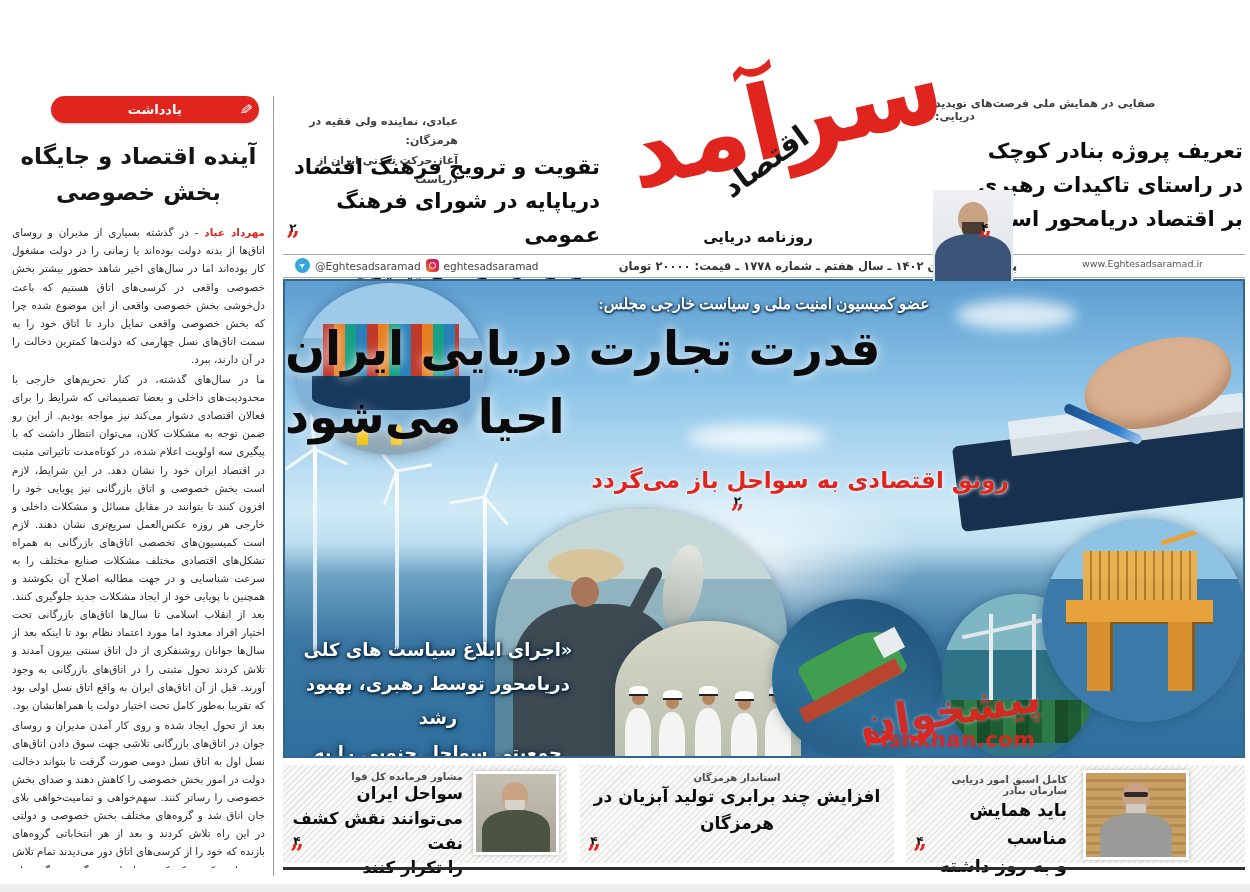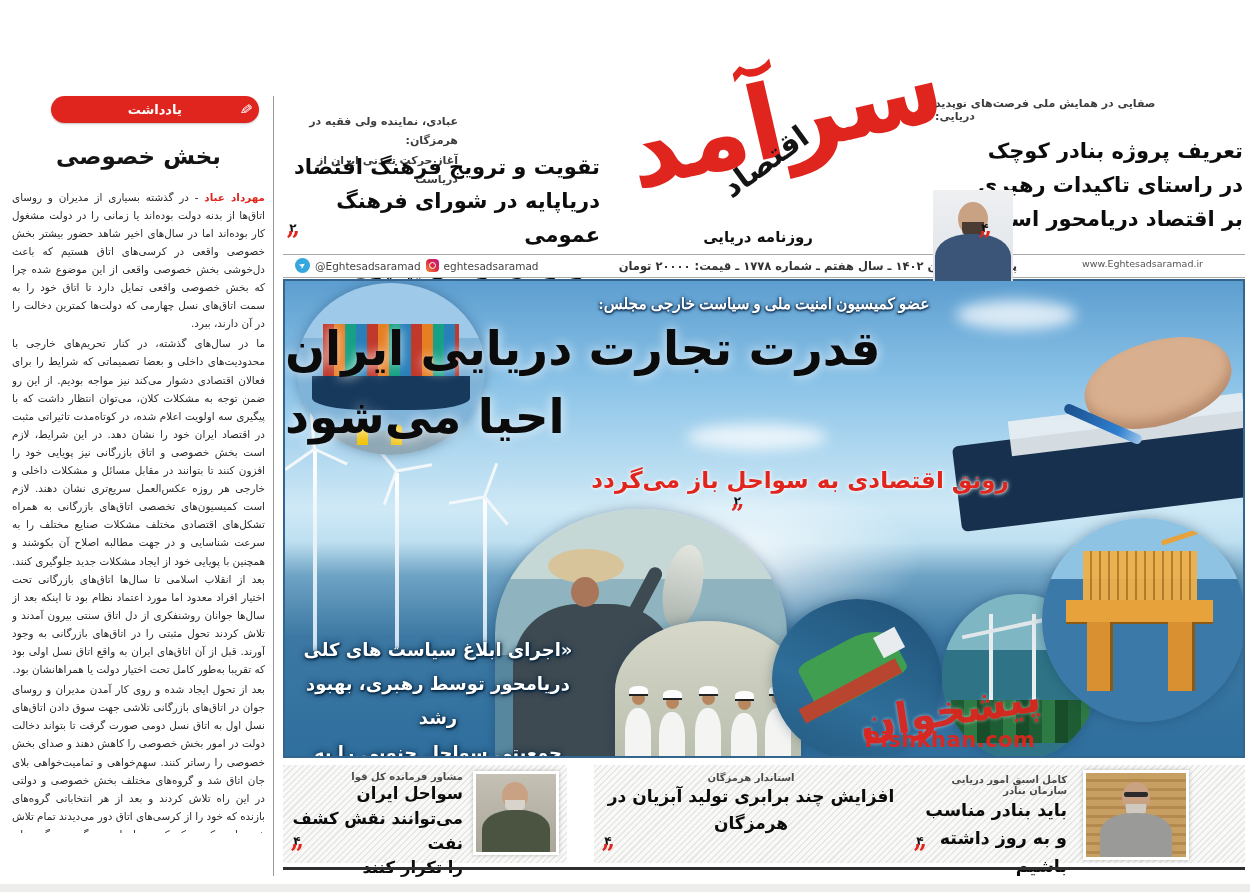--- a/index.html
+++ b/index.html
@@ -135,21 +135,21 @@
   .hand .pen{position:absolute;right:34%;top:48%;width:84px;height:10px;background:linear-gradient(90deg,#1b4f8a,#2e7fd0 70%,#9fc6ea);
              border-radius:5px;transform:rotate(24deg);}
   
   .watermark{left:850px;top:690px;width:200px;z-index:10;text-align:center;}
   .wm-fa{font-size:42px;font-weight:bold;color:#e0251e;transform:rotate(-9deg);opacity:.92;line-height:1;
          text-shadow:0 0 4px rgba(255,255,255,.6);}
   .wm-en{margin-top:-4px;font-size:21px;font-weight:bold;color:#e0251e;letter-spacing:.5px;opacity:.95;}
   
   .bx{top:765px;height:98px;background:repeating-linear-gradient(135deg,#e7e7e5 0 1.5px,#f9f9f8 1.5px 4.5px);
       direction:rtl;}
-  .bx1{left:283px;width:284px;} .bx2{left:580px;width:314px;margin-left:14px;} .bx3{left:906px;width:339px;}
+  .bx1{left:283px;width:284px;} .bx2{left:580px;width:314px;} .bx3{left:906px;width:339px;}
   .bx .kick{font-size:10px;font-weight:bold;color:#4a4a4a;}
   .bx .hl{font-weight:bold;color:#0c0c0c;}
   .bx1-text{position:absolute;right:104px;left:6px;top:6px;text-align:right;}
   .bx1-text .hl{font-size:16.5px;line-height:1.5;}
   .bx2-text{position:absolute;left:8px;right:8px;top:7px;text-align:center;}
   .bx2-text .hl{font-size:17px;line-height:1.6;}
   .bx3-text{position:absolute;right:178px;left:6px;top:9px;text-align:right;}
   .bx3-text .hl{font-size:17.5px;line-height:1.6;}
   .bx .pq{position:absolute;left:7px;bottom:3px;}
   .bx-photo{position:absolute;border:3px solid #fff;box-shadow:0 0 4px rgba(0,0,0,.25);}
@@ -170,20 +170,21 @@
 <body>
 
 <div class="page">
 
   <div class="abs sidebar">
     <div class="note-badge">
       <span class="pencil">✎</span>
       <span class="lbl">یادداشت</span>
     </div>
     <div class="sb-title">
+      <div>آینده اقتصاد و جایگاه</div>
       <div>بخش خصوصی</div>
     </div>
     <div class="sb-body">
       <p><b class="author">مهرداد عباد</b> <span>- در گذشته بسیاری از مدیران و روسای اتاق‌ها از بدنه دولت بوده‌اند یا زمانی را در دولت مشغول کار بوده‌اند اما در سال‌های اخیر شاهد حضور بیشتر بخش خصوصی واقعی در کرسی‌های اتاق هستیم که باعث دل‌خوشی بخش خصوصی واقعی از این موضوع شده چرا که بخش خصوصی واقعی تمایل دارد تا اتاق خود را به سمت اتاق‌های نسل چهارمی که دولت‌ها کمترین دخالت را در آن دارند، ببرد.</span></p>
       <p>ما در سال‌های گذشته، در کنار تحریم‌های خارجی با محدودیت‌های داخلی و بعضا تصمیماتی که شرایط را برای فعالان اقتصادی دشوار می‌کند نیز مواجه بودیم. از این رو ضمن توجه به مشکلات کلان، می‌توان انتظار داشت که با پیگیری سه اولویت اعلام شده، در کوتاه‌مدت تاثیراتی مثبت در اقتصاد ایران خود را نشان دهد. در این شرایط، لازم است بخش خصوصی و اتاق بازرگانی نیز پویایی خود را افزون کنند تا بتوانند در مقابل مسائل و مشکلات داخلی و خارجی هر روزه عکس‌العمل سریع‌تری نشان دهند. لازم است کمیسیون‌های تخصصی اتاق‌های بازرگانی به همراه تشکل‌های اقتصادی مختلف مشکلات صنایع مختلف را به سرعت شناسایی و در جهت مطالبه اصلاح آن بکوشند و همچنین با پویایی خود از ایجاد مشکلات جدید جلوگیری کنند. بعد از انقلاب اسلامی تا سال‌ها اتاق‌های بازرگانی تحت اختیار افراد معدود اما مورد اعتماد نظام بود تا اینکه بعد از سال‌ها جوانان روشنفکری از دل اتاق سنتی بیرون آمدند و تلاش کردند تحول مثبتی را در اتاق‌های بازرگانی به وجود آورند. قبل از آن اتاق‌های ایران به واقع اتاق نسل اولی بود که تقریبا به‌طور کامل تحت اختیار دولت یا همراهانشان بود.</p>
       <p>بعد از تحول ایجاد شده و روی کار آمدن مدیران و روسای جوان در اتاق‌های بازرگانی تلاشی جهت سوق دادن اتاق‌های نسل اول به اتاق نسل دومی صورت گرفت تا بتواند دخالت دولت در امور بخش خصوصی را کاهش دهند و صدای بخش خصوصی را رساتر کنند. سهم‌خواهی و تمامیت‌خواهی بلای جان اتاق شد و گروه‌های مختلف بخش خصوصی و دولتی در این راه تلاش کردند و بعد از هر انتخاباتی گروه‌های بازنده که خود را از کرسی‌های اتاق دور می‌دیدند تمام تلاش خود را می‌کردند که کرسی‌ها را پس بگیرند و گروه‌های حاکم نیز با عدم تعامل کافی با منتقدین، آتش جنگ و جدل را می‌افروختند. سال‌هاست که تقابل دولت، مجلس و گروه‌های مختلف اتاق تنها باعث تضعیف حقوقی بخش خصوصی واقعی که دارای لابی‌های قدرتمند نیستند شده است. در گذشته بسیاری از مدیران و روسای اتاق‌ها از بدنه دولت بوده‌اند یا زمانی را در دولت مشغول کار بوده‌اند اما در سال‌های اخیر شاهد حضور بیشتر بخش خصوصی واقعی در کرسی‌های اتاق هستیم که باعث دل‌خوشی بخش خصوصی واقعی شده چرا که بخش خصوصی واقعی تمایل دارد تا اتاق خود را به سمت اتاق‌های نسل چهارمی که دولت‌ها کمترین دخالت را در آن دارند، ببرد.</p>
     </div>
   </div>
   <div class="abs v-divider"></div>
 
@@ -365,21 +366,21 @@
     </div>
     <div class="pq">
       <div class="pgnum">۴</div>
       <div class="qmark">”</div>
     </div>
   </div>
 
   <div class="abs bx bx3">
     <div class="bx3-text">
       <div class="kick">کامل اسبق امور دریایی سازمان بنادر</div>
-      <div class="hl">باید بنادر مناسب</div>
+      <div class="hl">باید همایش مناسب</div>
       <div class="hl">و به روز داشته باشیم</div>
     </div>
     <div class="bx-photo portrait p-gray">
       <div class="head"></div>
       <div class="glasses"></div>
       <div class="beard"></div>
       <div class="torso"></div>
     </div>
     <div class="pq">
       <div class="pgnum">۴</div>

